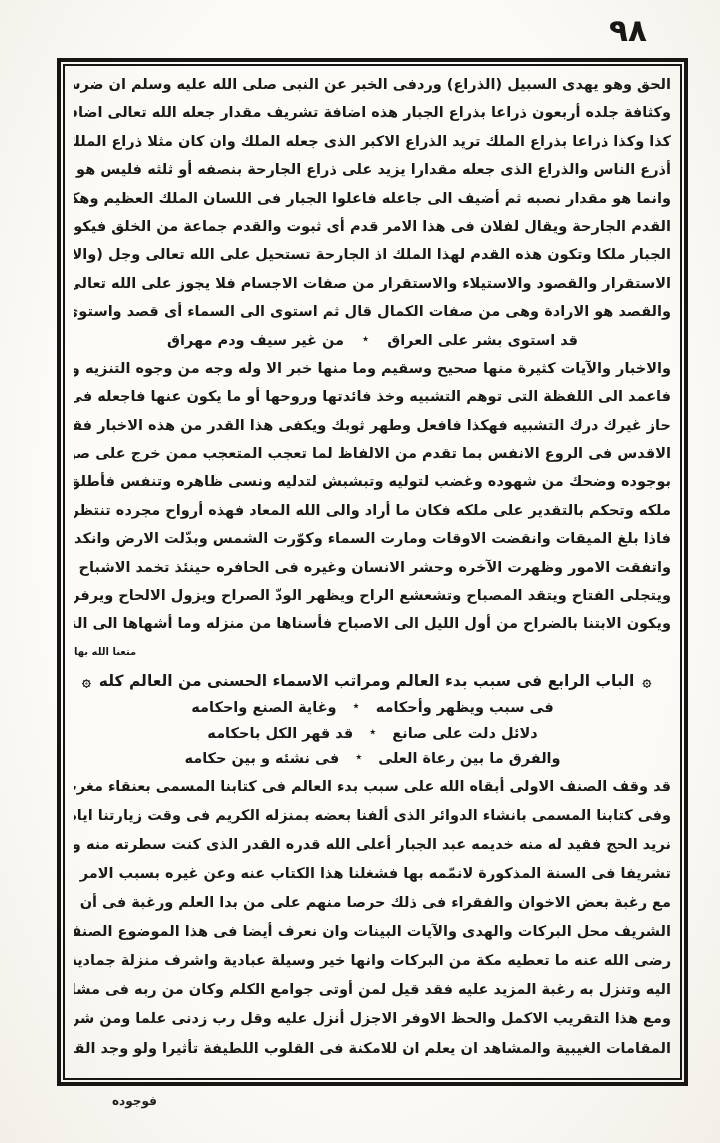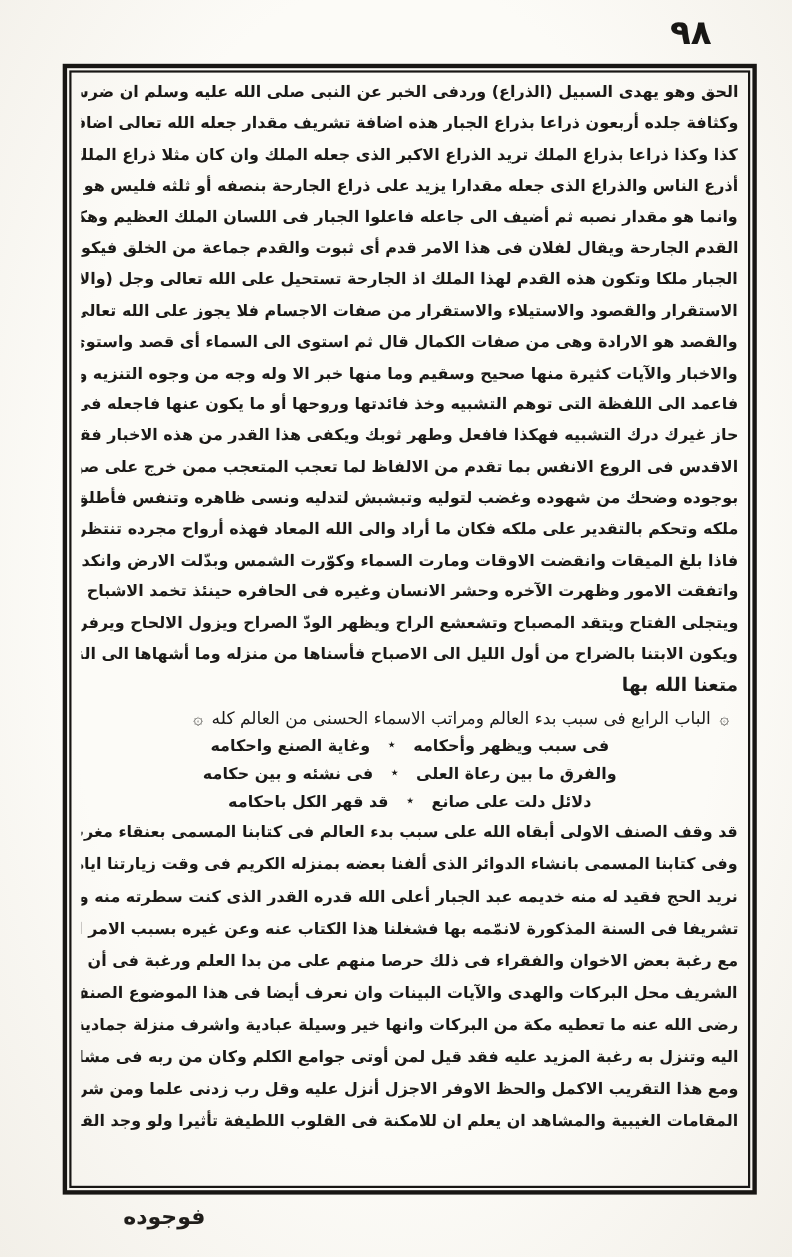--- a/index.html
+++ b/index.html
@@ -60,35 +60,35 @@
     text-align:center;white-space:nowrap;overflow:hidden;
   }
   .couplet .vsep{padding:0 18px;font-size:13px;position:relative;top:-2px;}
   .small-couplet{
     font-size:14.5px;font-weight:bold;
     line-height:25.5px;height:25.5px;
     text-align:center;white-space:nowrap;overflow:hidden;
   }
   .small-couplet .vsep{padding:0 16px;font-size:13px;position:relative;top:-2px;}
   .endline{
-    font-size:17px;font-weight:bold;
+    font-size:10px;font-weight:bold;
     line-height:28.4px;height:28.4px;
-    text-align:right;
+    text-align:left;
   }
   .chapter-heading{
-    font-size:15.5px;font-weight:normal;
+    font-size:15.5px;font-weight:bold;
     line-height:27px;height:27px;
     margin-top:2px;
-    text-align:right;white-space:nowrap;overflow:hidden;
+    text-align:left;white-space:nowrap;overflow:hidden;
   }
   .chapter-heading .orn{padding:0 8px;font-size:15px;}
   .catchword{
     position:absolute;
     top:1094px;left:112px;
-    font-size:20px;font-weight:bold;
+    font-size:12px;font-weight:bold;
     direction:rtl;
     color:#201e1b;
   }
 </style>
 </head>
 <body>
 
 <div class="page">
 
   <div class="page-number">٩٨</div>
@@ -102,20 +102,23 @@
             <div class="jline">وكثافة جلده أربعون ذراعا بذراع الجبار هذه اضافة تشريف مقدار جعله الله تعالى اضافه اليه كما تقول هذا الشئ</div>
             <div class="jline">كذا وكذا ذراعا بذراع الملك تريد الذراع الاكبر الذى جعله الملك وان كان مثلا ذراع الملك الذى هو الجارحة مثل</div>
             <div class="jline">أذرع الناس والذراع الذى جعله مقدارا يزيد على ذراع الجارحة بنصفه أو ثلثه فليس هو اذن ذراعه على حقيقته</div>
             <div class="jline">وانما هو مقدار نصبه ثم أضيف الى جاعله فاعلوا الجبار فى اللسان الملك العظيم وهكذا (القدم) يضع الجبار فيها قدمه</div>
             <div class="jline">القدم الجارحة ويقال لفلان فى هذا الامر قدم أى ثبوت والقدم جماعة من الخلق فيكون القدم اضافة وقد يكون</div>
             <div class="jline">الجبار ملكا وتكون هذه القدم لهذا الملك اذ الجارحة تستحيل على الله تعالى وجل (والاستواء) أيضا ينطلق على</div>
             <div class="jline">الاستقرار والقصود والاستيلاء والاستقرار من صفات الاجسام فلا يجوز على الله تعالى الا اذا كان على وجه الثبوت</div>
             <div class="jline">والقصد هو الارادة وهى من صفات الكمال قال ثم استوى الى السماء أى قصد واستوى على العرش أى استولى</div>
           </div>
 
+        <div class="couplet">
+          <span>قد استوى بشر على العراق</span><span class="vsep">٭</span><span>من غير سيف ودم مهراق</span>
+        </div>
 
         <div>
             <div class="jline">والاخبار والآيات كثيرة منها صحيح وسقيم وما منها خبر الا وله وجه من وجوه التنزيه وان أردت أن يقرب ذلك عليك</div>
             <div class="jline">فاعمد الى اللفظة التى توهم التشبيه وخذ فائدتها وروحها أو ما يكون عنها فاجعله فى حق الحق تفز بدرجة التنزيه حين</div>
             <div class="jline">حاز غيرك درك التشبيه فهكذا فافعل وطهر ثوبك ويكفى هذا القدر من هذه الاخبار فقد طال الباب نفث الروح</div>
             <div class="jline">الاقدس فى الروع الانفس بما تقدم من الالفاظ لما تعجب المتعجب ممن خرج على صورته وخالفه فى سريرته ففرح</div>
             <div class="jline">بوجوده وضحك من شهوده وغضب لتوليه وتبشبش لتدليه ونسى ظاهره وتنفس فأطلق مواخيه وثبت على</div>
             <div class="jline">ملكه وتحكم بالتقدير على ملكه فكان ما أراد والى الله المعاد فهذه أرواح مجرده تنتظرها أشباح مسنده</div>
             <div class="jline">فاذا بلغ الميقات وانقضت الاوقات ومارت السماء وكوّرت الشمس وبدّلت الارض وانكدرت النجوم</div>
             <div class="jline">واتفقت الامور وظهرت الآخره وحشر الانسان وغيره فى الحافره حينئذ تخمد الاشباح وتتنسم الارواح</div>
@@ -126,24 +129,24 @@
         <div class="endline">متعنا الله بها</div>
 
         <div class="chapter-heading">
           <span class="orn">۞</span><span>الباب الرابع فى سبب بدء العالم ومراتب الاسماء الحسنى من العالم كله</span><span class="orn">۞</span>
         </div>
 
         <div class="small-couplet">
           <span>فى سبب ويظهر وأحكامه</span><span class="vsep">٭</span><span>وغاية الصنع واحكامه</span>
         </div>
         <div class="small-couplet">
-          <span>والفرق ما بين رعاة العلى</span><span class="vsep">٭</span><span>فى نشئه و بين حكامه</span>
+          <span>دلائل دلت على صانع</span><span class="vsep">٭</span><span>قد قهر الكل باحكامه</span>
         </div>
         <div class="small-couplet">
-          <span>دلائل دلت على صانع</span><span class="vsep">٭</span><span>قد قهر الكل باحكامه</span>
+          <span>والفرق ما بين رعاة العلى</span><span class="vsep">٭</span><span>فى نشئه و بين حكامه</span>
         </div>
 
         <div>
             <div class="jline tall">قد وقف الصنف الاولى أبقاه الله على سبب بدء العالم فى كتابنا المسمى بعنقاء مغرب فى معرفة ختم الاولياء وشموس المغرب</div>
             <div class="jline tall">وفى كتابنا المسمى بانشاء الدوائر الذى ألفنا بعضه بمنزله الكريم فى وقت زيارتنا اياه سنة ثمان وتسعين وخمسمائة ونحن</div>
             <div class="jline tall">نريد الحج فقيد له منه خديمه عبد الجبار أعلى الله قدره القدر الذى كنت سطرته منه ورحلت به معى الى مكة زادها الله</div>
             <div class="jline tall">تشريفا فى السنة المذكورة لانمّمه بها فشغلنا هذا الكتاب عنه وعن غيره بسبب الامر الالهى الذى ورد علينا فى تقييده</div>
             <div class="jline tall">مع رغبة بعض الاخوان والفقراء فى ذلك حرصا منهم على من بدا العلم ورغبة فى أن تعود عليهم بركات هذا البيت المبارك</div>
             <div class="jline tall">الشريف محل البركات والهدى والآيات البينات وان نعرف أيضا فى هذا الموضوع الصنف الكريم أبا محمد عبد العزيز</div>
             <div class="jline tall">رضى الله عنه ما تعطيه مكة من البركات وانها خير وسيلة عبادية واشرف منزلة جمادية ترابية عسى تنهض به همة الشوق</div>

